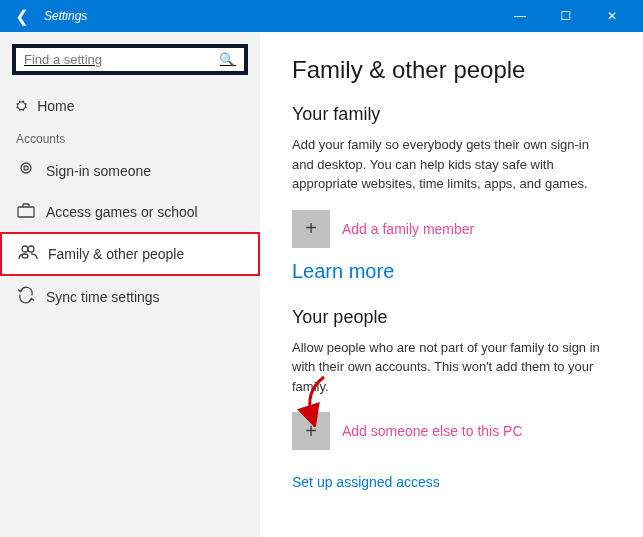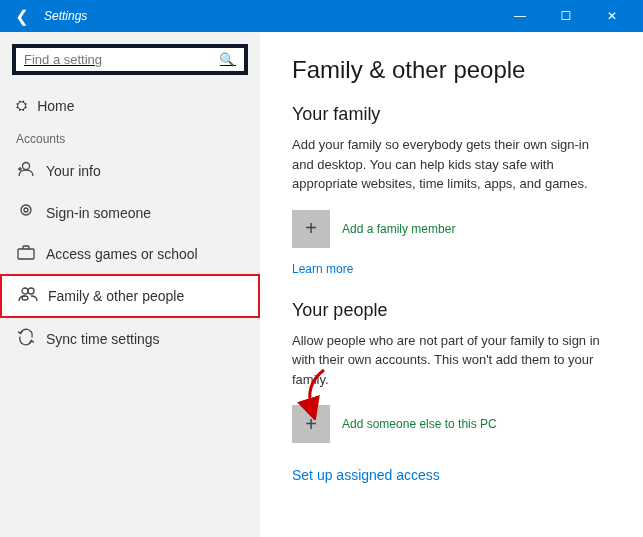--- a/index.html
+++ b/index.html
@@ -172,27 +172,27 @@
       background: #c0c0c0;
       display: flex;
       align-items: center;
       justify-content: center;
       font-size: 20px;
       color: #444;
       flex-shrink: 0;
       cursor: pointer;
     }
     .action-label {
-      font-size: 12px;
-      color: #15803d;
+      font-size: 14px;
+      color: #ec4899;
     }
 
     .learn-more {
       color: #0078d7;
-      font-size: 12px;
+      font-size: 20px;
       cursor: pointer;
       margin-bottom: 24px;
       display: inline-block;
     }
 
     .set-up-link {
       color: #0078d7;
       font-size: 14px;
       cursor: pointer;
       display: inline-block;
@@ -223,31 +223,20 @@
       <span class="search-icon-box">🔍</span>
     </div>
 
     <div class="home-item">
       <span class="icon">⛭</span>
       <span class="label">Home</span>
     </div>
 
     <div class="sidebar-section-label">Accounts</div>
 
-    <div class="sidebar-item">
-      <span class="icon">
-        <svg width="18" height="18" viewBox="0 0 18 18" fill="none">
-          <circle cx="9" cy="6" r="3.5" stroke="#444" stroke-width="1.3" fill="none"></circle>
-          <path d="M2 16c0-3.9 3.1-6 7-6s7 2.1 7 6" stroke="#444" stroke-width="1.3" fill="none"></path>
-          <line x1="1" y1="9" x2="5" y2="9" stroke="#444" stroke-width="1.3"></line>
-          <line x1="3" y1="7" x2="3" y2="11" stroke="#444" stroke-width="1.3"></line>
-        </svg>
-      </span>
-      <span class="label">Your info</span>
-    </div>
 
 
     <div class="sidebar-item">
       <span class="icon">
         <svg width="16" height="18" viewBox="0 0 16 18" fill="none">
           <circle cx="8" cy="8" r="5" stroke="#444" stroke-width="1.3" fill="none"></circle>
           <circle cx="8" cy="8" r="2" stroke="#444" stroke-width="1.3" fill="none"></circle>
         </svg>
       </span>
       <span class="label">Sign-in someone</span>

